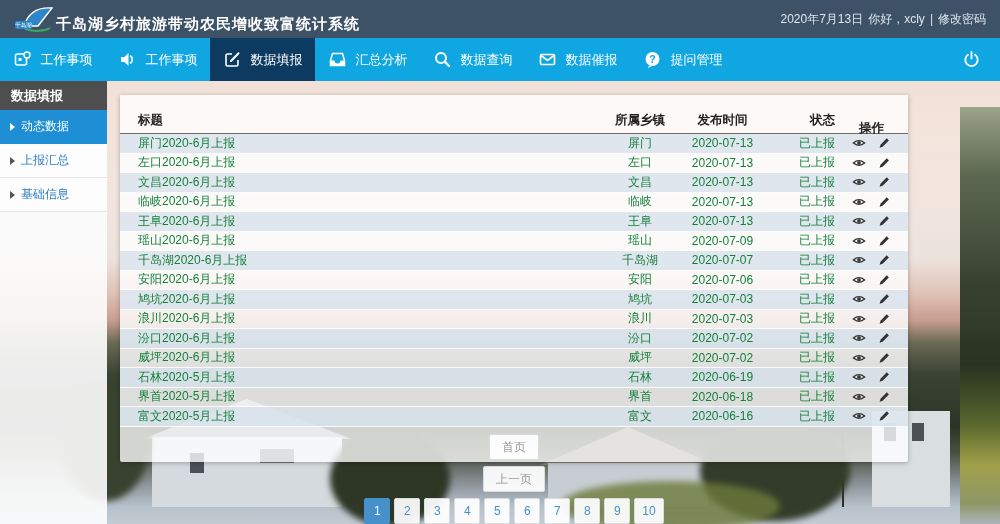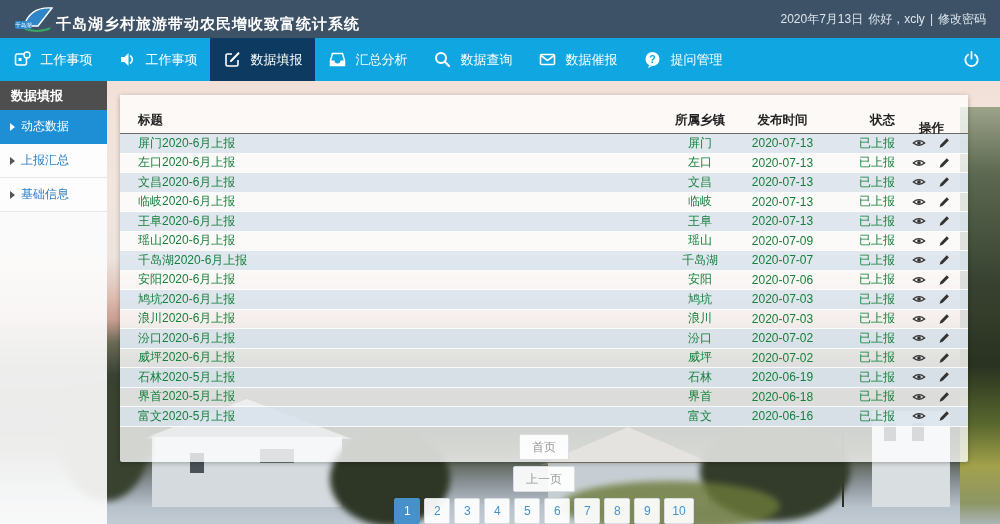--- a/index.html
+++ b/index.html
@@ -45,21 +45,21 @@
 
   
   .sidebar{position:absolute;left:0;top:0;width:107px;height:443px;background:rgba(252,252,252,0.92);}
   .sb-header{height:29px;line-height:29px;background:#4e4e4e;color:#fff;font-size:13px;font-weight:bold;padding-left:11px;}
   .sb-item{height:34px;display:flex;align-items:center;gap:6px;padding-left:10px;font-size:12px;color:var(--link-blue);border-bottom:1px solid #e7e7e7;cursor:pointer;background:rgba(255,255,255,0.6);}
   .sb-item .caret{width:0;height:0;border-left:5px solid #555;border-top:4px solid transparent;border-bottom:4px solid transparent;}
   .sb-item.active{background:var(--sidebar-active);color:#fff;border-bottom-color:var(--sidebar-active);}
   .sb-item.active .caret{border-left-color:#fff;}
 
   
-  .panel{position:absolute;left:120px;top:14px;width:848px;height:367px;background:rgba(255,255,255,0.78);box-shadow:0 1px 5px rgba(0,0,0,0.28);padding-top:12px;border-radius:0 0 2px 2px;}
+  .panel{position:absolute;left:120px;top:14px;width:788px;height:367px;background:rgba(255,255,255,0.78);box-shadow:0 1px 5px rgba(0,0,0,0.28);padding-top:12px;border-radius:0 0 2px 2px;}
   .thead{display:flex;align-items:center;height:27px;border-bottom:1px solid #6b6b6b;font-size:12.5px;font-weight:bold;color:#222;}
   .trow{display:flex;align-items:center;height:19.5px;font-size:12px;color:#15803d;border-bottom:1px solid rgba(255,255,255,0.85);background:rgba(255,255,255,0.22);}
   .trow.stripe{background:rgba(216,226,235,0.82);}
   .c-title{flex:1;text-align:left;padding-left:18px;white-space:nowrap;overflow:hidden;}
   .c-town{width:90px;text-align:center;}
   .c-date{width:75px;text-align:center;}
   .c-status{width:75px;text-align:right;}
   .c-actions{width:73px;text-align:center;display:flex;align-items:center;justify-content:center;gap:11px;}
   .act{display:inline-flex;width:14px;height:14px;cursor:pointer;}
 

